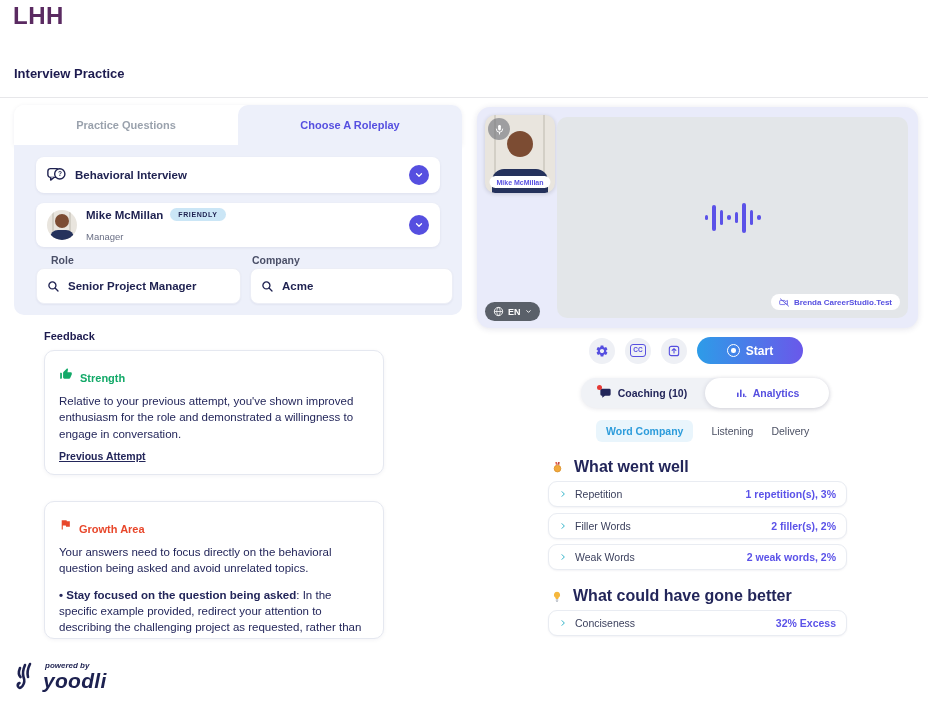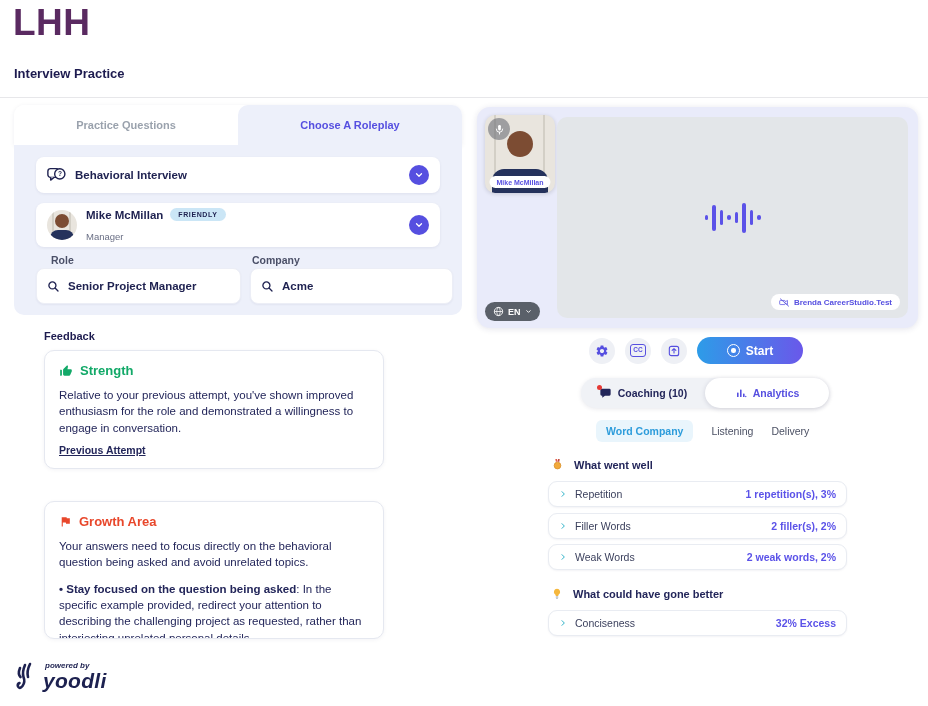--- a/index.html
+++ b/index.html
@@ -1,20 +1,20 @@
 <!DOCTYPE html>
 <html><head>
 <meta charset="utf-8">
 <style>
   html,body{margin:0;padding:0;background:#fff;}
   body{width:928px;height:706px;font-family:"Liberation Sans",sans-serif;-webkit-font-smoothing:antialiased;}
   .app{position:relative;width:928px;height:706px;overflow:hidden;background:#fff;color:#23265a;}
 
   
-  .logo{position:absolute;left:13px;top:2px;font-size:37px;font-weight:800;color:#5a2a61;letter-spacing:0.5px;}
+  .logo{position:absolute;left:13px;top:2px;font-size:24px;font-weight:800;color:#5a2a61;letter-spacing:0.5px;}
   .page-title{position:absolute;left:14px;top:66px;font-size:13px;font-weight:700;color:#1d1b4f;}
   .top-divider{position:absolute;left:0;top:97px;width:928px;height:1px;background:#e7e7ea;}
 
   
   .tabbar{position:absolute;left:14px;top:105px;width:448px;height:40px;display:flex;background:#fff;border-radius:10px 10px 0 0;box-shadow:0 1px 5px rgba(25,25,70,.07);}
   .tab{flex:1;display:flex;align-items:center;justify-content:center;font-size:11px;cursor:pointer;}
   .tab-inactive{color:#9aa2ad;font-weight:600;background:#fff;border-radius:10px 0 0 0;}
   .tab-active{color:#564fe0;font-weight:700;background:#edf0fa;border-radius:10px 10px 0 0;}
 
   .panel{position:absolute;left:14px;top:145px;width:448px;height:170px;background:#edf0fa;border-radius:0 0 10px 10px;}
@@ -43,21 +43,21 @@
   .inp-role{left:22px;width:205px;}
   .inp-company{left:236px;width:203px;}
   .search-input .val{font-size:11.5px;font-weight:700;color:#1e2150;margin-left:8px;}
 
   
   .feedback-label{position:absolute;left:44px;top:330px;font-size:11px;font-weight:700;color:#1d1b4f;}
   .fb-card{position:absolute;left:44px;width:340px;background:#fff;border:1px solid #e5e8f0;border-radius:10px;box-shadow:0 1px 4px rgba(25,25,70,.05);box-sizing:border-box;}
   .strength-card{top:350px;}
   .growth-card{top:501px;height:138px;overflow:hidden;}
   .fb-head{display:flex;align-items:center;gap:7px;padding:12px 14px 0 14px;}
-  .fb-title{font-size:13px;font-weight:700;}
+  .fb-title{font-size:11px;font-weight:700;margin-top:9px;}
   .t-green{color:#12a968;}
   .t-red{color:#e8472b;}
   .fb-body{padding:9px 14px 0 14px;font-size:11.5px;line-height:1.42;color:#23265a;font-weight:500;}
   .fb-link{display:inline-block;margin:8px 14px 12px 14px;font-size:10.5px;font-weight:700;color:#23265a;text-decoration:underline;cursor:pointer;}
   .fb-footer{border-top:1px solid #e9edf4;background:#f4f7fb;border-radius:0 0 10px 10px;height:26px;display:flex;align-items:center;justify-content:center;gap:6px;color:#564fe0;font-size:11px;font-weight:600;cursor:pointer;}
   .fb-bullet{padding:10px 14px 0 14px;font-size:11.5px;line-height:1.42;color:#23265a;font-weight:500;}
   .fb-bullet b{font-weight:700;}
 
   
   .powered{position:absolute;left:14px;top:659px;display:flex;align-items:flex-end;gap:5px;}
@@ -92,21 +92,21 @@
   .seg{flex:1;display:flex;align-items:center;justify-content:center;gap:6px;font-size:10.5px;cursor:pointer;}
   .seg-coaching{color:#23265a;font-weight:600;}
   .seg-analytics{background:#fff;border-radius:16px;box-shadow:0 1px 5px rgba(25,25,70,.15);color:#564fe0;font-weight:700;}
   .bubble-wrap{position:relative;display:flex;}
   .red-dot{position:absolute;left:-2px;top:-2px;width:5px;height:5px;background:#e53935;border-radius:50%;}
 
   .subtabs{position:absolute;top:313px;left:119px;display:flex;align-items:center;gap:18px;font-size:10.5px;}
   .subtab{color:#4c5164;cursor:pointer;padding:5px 0;}
   .subtab-active{color:#2d9cdb;font-weight:700;background:#e9f5fc;border-radius:6px;padding:5px 10px;}
 
-  .section-head{position:absolute;left:74px;display:flex;align-items:center;gap:10px;font-size:11px;font-weight:700;color:#23265a;}
+  .section-head{position:absolute;left:74px;display:flex;align-items:center;gap:10px;font-size:16px;font-weight:700;color:#23265a;}
   .sh-well{top:351px;}
   .sh-better{top:480px;}
   .arow{position:absolute;left:71px;width:299px;height:26px;background:#fff;border:1px solid #e9ecf2;border-radius:9px;display:flex;align-items:center;padding:0 10px;box-sizing:border-box;box-shadow:0 1px 2px rgba(25,25,70,.05);cursor:pointer;}
   .arow .lbl{font-size:10.5px;color:#3a3f5c;margin-left:8px;font-weight:500;}
   .arow .val{margin-left:auto;font-size:10.5px;font-weight:700;color:#5b52e8;}
   .r1{top:374px;}.r2{top:406px;}.r3{top:437px;}.r4{top:503px;}
 </style>
 </head>
 <body>
 

